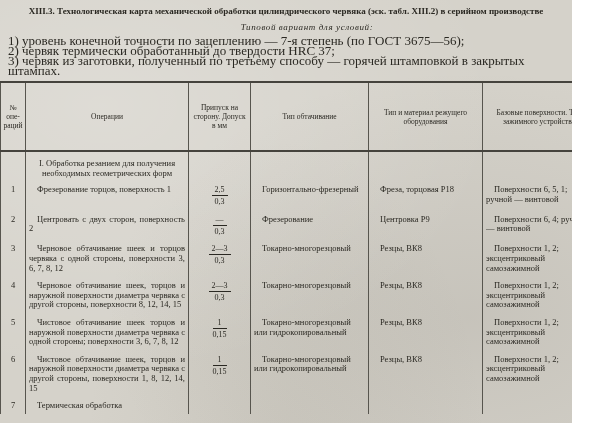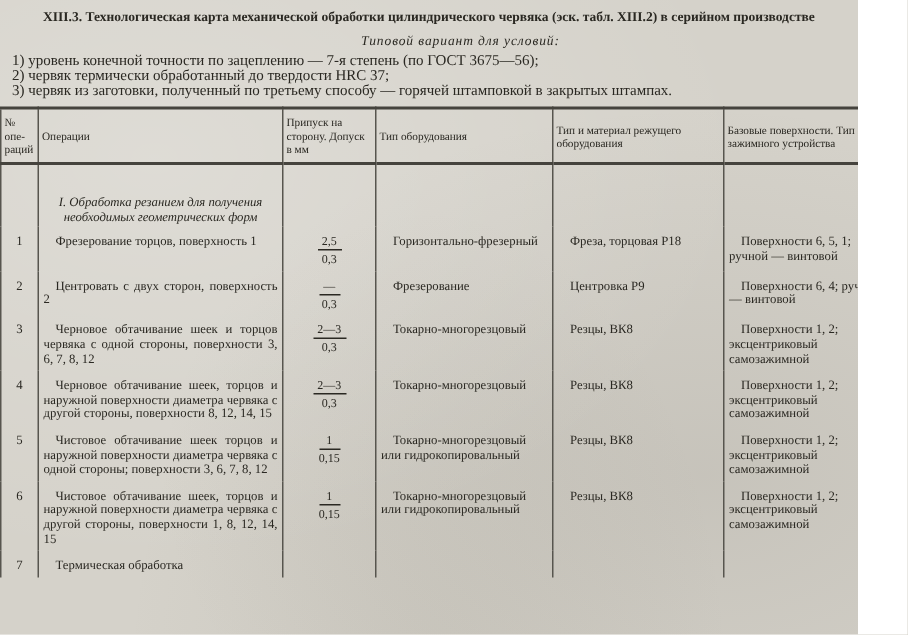--- a/index.html
+++ b/index.html
@@ -26,62 +26,61 @@
   .subtitle {
     margin-top:5px;
     text-align:center;
     font-style:italic;
     font-size:9px;
     letter-spacing:0.6px;
     margin-left:42px;
   }
   .conditions {
     margin:4px 0 0 8px;
-    font-size:10px;
+    font-size:13px;
     line-height:10px;
   }
   table.proc {
     width:595px;
     margin:5px auto 0;
     border-collapse:collapse;
     table-layout:fixed;
     border-top:2px solid #45433d;
   }
   .proc col.c1{width:25px}.proc col.c2{width:163px}.proc col.c3{width:62px}
   .proc col.c4{width:118px}.proc col.c5{width:114px}.proc col.c6{width:113px}
   .proc th {
     border-bottom:2px solid #45433d;
     font-weight:normal;
     font-size:7.5px;
     line-height:9px;
-    text-align:left;
+    text-align:center;
     vertical-align:middle;
-    padding:4px 2px;
+    padding:20px 2px;
   }
   .proc th, .proc td {
     border-left:1px solid #57554e;
     border-right:1px solid #57554e;
   }
   .proc td {
     vertical-align:top;
     font-size:8.5px;
     line-height:9.6px;
     padding:5px 3px 3px;
   }
   .c-num { text-align:center; }
   .c-op  { text-indent:8px; text-align:justify; }
   .c-eq, .c-tool, .c-base { text-indent:8px; }
   .c-frac { text-align:center; padding-top:7px; }
   .frac { display:inline-block; font-size:8px; line-height:9px; }
   .frac .fn { display:block; border-bottom:1px solid #2a2822; padding:0 3px 1px; }
   .frac .fd { display:block; padding-top:1px; }
   td.sec {
-    font-style:italic;
     text-indent:0;
-    padding-top:20px;
+    padding-top:7px;
     padding-bottom:2px;
   }
   td.sec.center { text-align:center; }
   td.sec.left   { text-align:left; }
 </style>
 </head>
 <body>
 
 <div class="page">
 
@@ -101,21 +100,21 @@
         <col class="c3">
         <col class="c4">
         <col class="c5">
         <col class="c6">
     </colgroup>
     <thead>
       <tr>
         <th>№ опе-раций</th>
         <th>Операции</th>
         <th>Припуск на сторону. Допуск в мм</th>
-        <th>Тип оборудования</th>
+        <th>Тип обтачивание</th>
         <th>Тип и материал режущего оборудования</th>
         <th>Базовые поверхности. Тип зажимного устройства</th>
       </tr>
     </thead>
     <tbody>
 
       <tr>
         <td class="c-num"></td>
         <td class="c-op sec center">I. Обработка резанием для получения необходимых геометрических форм</td>
         <td class="c-frac"></td>

